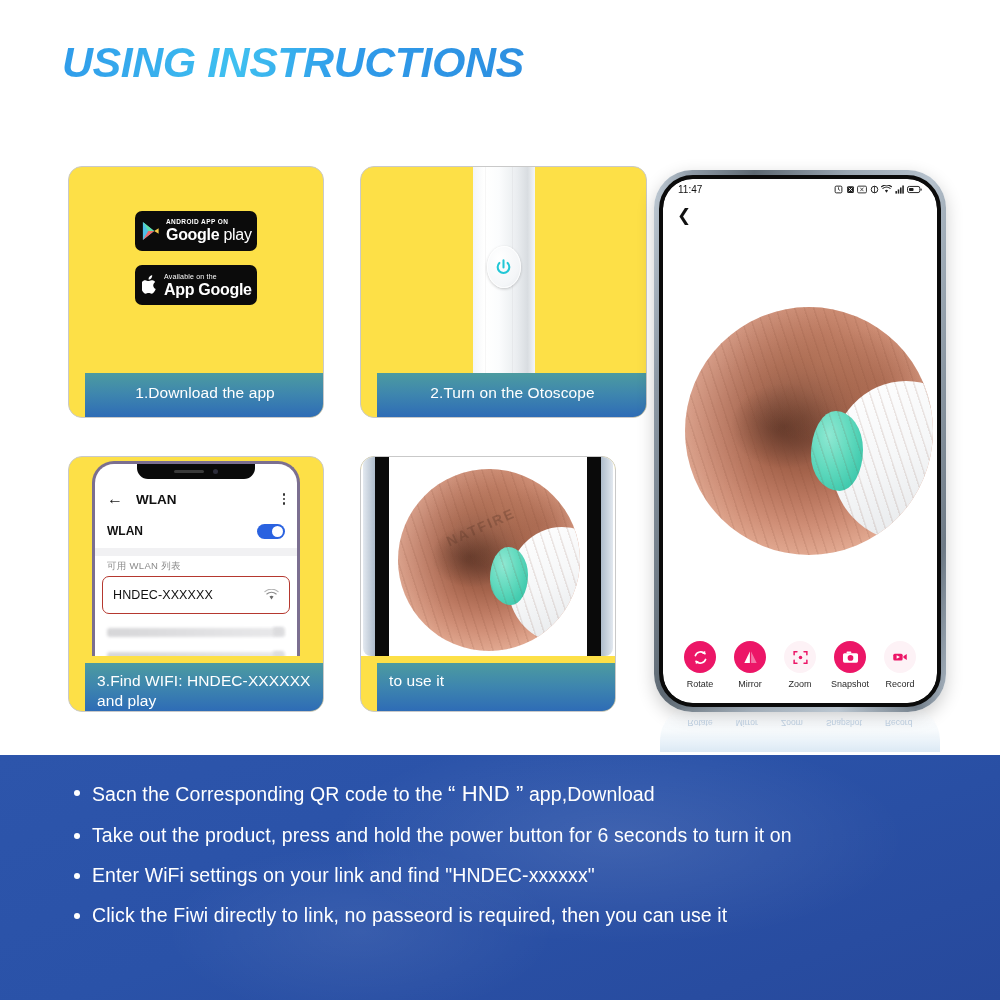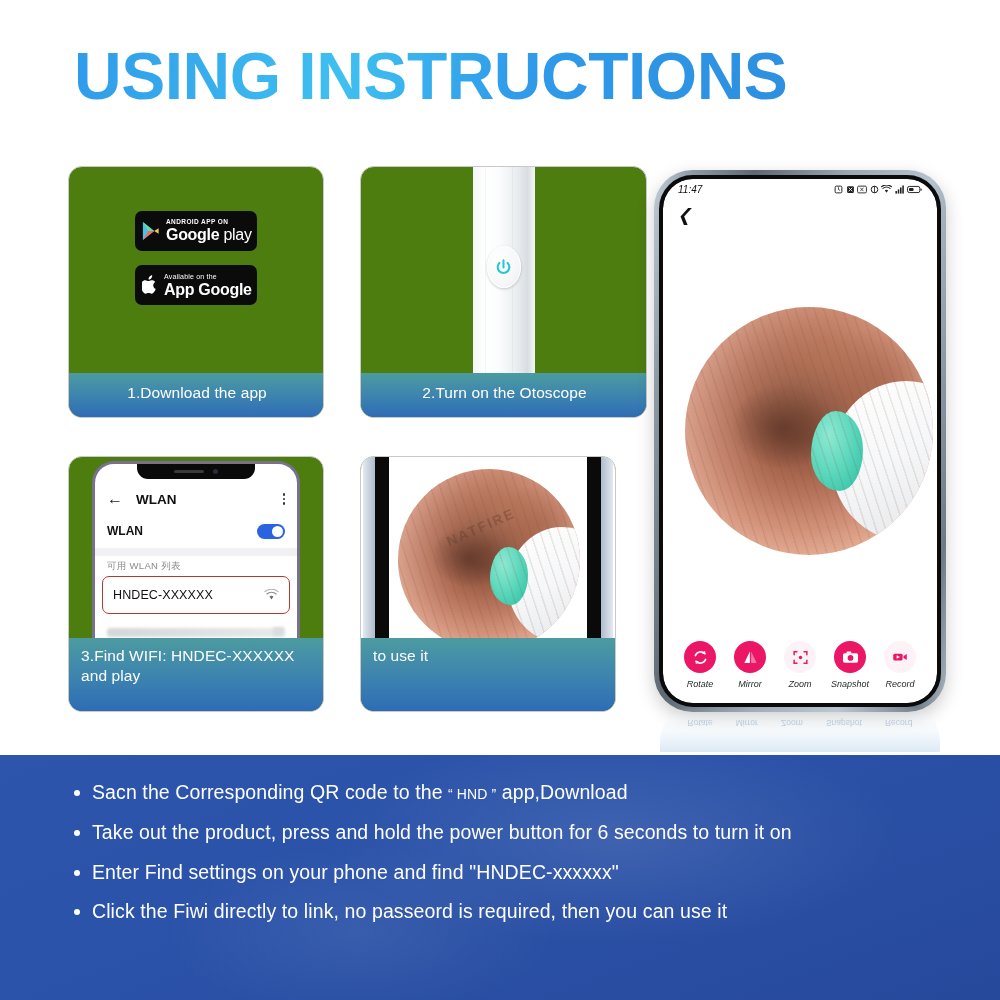--- a/index.html
+++ b/index.html
@@ -6,56 +6,56 @@
   html, body {
     width: 1000px; height: 1000px;
     background: #ffffff;
     font-family: "Liberation Sans", sans-serif;
     overflow: hidden;
   }
   #root { position: relative; width: 1000px; height: 1000px; background: #fff; }
 
   
   .title {
-    position: absolute; left: 74px; top: 38px;
-    font-size: 66px; font-weight: bold; 
+    position: absolute; left: 62px; top: 38px;
+    font-size: 43px; font-weight: bold; font-style: italic;
     letter-spacing: -0.5px;
     background: linear-gradient(100deg, #2f9bea 0%, #3fc0f0 38%, #2f9bea 62%, #2d8fe0 100%);
     -webkit-background-clip: text; background-clip: text;
     color: transparent; -webkit-text-fill-color: transparent;
     white-space: nowrap;
   }
 
   
   .panel {
     position: absolute;
     border: 1px solid #c9c9c9;
     border-radius: 14px;
-    background: #4d7c0f;
+    background: #fde047;
     overflow: hidden;
     padding-left: 31px;
   }
   #panel1 { left: 68px;  top: 166px; width: 256px; height: 252px; }
   #panel2 { left: 360px; top: 166px; width: 287px; height: 252px; }
   #panel3 { left: 68px;  top: 456px; width: 256px; height: 256px; }
   #panel4 { left: 360px; top: 456px; width: 256px; height: 256px; }
 
   .panel-body { position: absolute; left: 0; right: 0; top: 0; overflow: hidden; }
   .caption {
-    position: absolute; left: 0; right: 0; bottom: 0;
+    position: absolute; left: 16px; right: 0; bottom: 0;
     background: linear-gradient(180deg, #4c9ba0 0%, #3e86ae 48%, #2e6cb6 100%);
     color: #fff;
     font-size: 15.5px;
     line-height: 1.28;
     padding: 8px 10px 8px 12px;
     letter-spacing: 0.1px;
   }
   .caption.one-line { padding-top: 10px; padding-bottom: 10px; text-align: center; }
   #panel1 .caption, #panel2 .caption { height: 44px; }
-  #panel3 .caption, #panel4 .caption { height: 73px; }
+  #panel3 .caption, #panel4 .caption { height: 48px; }
   #panel1 .panel-body, #panel2 .panel-body { bottom: 44px; height: 207px; }
   #panel3 .panel-body, #panel4 .panel-body { bottom: 56px; height: 199px; }
 
   
   .badges { position: absolute; left: 0; right: 0; top: 44px; display: flex; flex-direction: column;
             align-items: center; gap: 14px; }
   .badge {
     background: #0b0b0b; border-radius: 7px; color: #fff;
     width: 122px; height: 40px; display: flex; align-items: center;
     padding: 0 7px; gap: 6px;
@@ -169,21 +169,21 @@
     border-radius: 38px;
     background: linear-gradient(100deg,#c3ced8 0%,#8e9aa6 10%,#5d6872 26%,#9aa6b2 50%,#b6c2cd 72%,#6e7a86 92%,#aab6c2 100%);
     padding: 5px;
     box-shadow: 0 6px 18px rgba(0,0,0,0.20);
   }
   .phone-screen {
     position: relative; width: 100%; height: 100%;
     border-radius: 34px; background: #000; overflow: hidden;
     border: 4px solid #0b0b0b;
   }
-  .phone-inner { position:absolute; inset:0; background:#fff; border-radius: 29px; overflow:hidden;font-style:italic; }
+  .phone-inner { position:absolute; inset:0; background:#fff; border-radius: 29px; overflow:hidden; }
   .statusbar { position: absolute; left: 0; right: 0; top: 0; height: 20px;
     display: flex; align-items: center; padding: 0 15px; }
   .status-time { font-size: 10px; color: #111; font-weight: 500; }
   .status-icons { margin-left: auto; display: flex; align-items: center; gap: 2.5px; }
   .si { display:block; }
   .appbar { position: absolute; left: 0; right: 0; top: 22px; height: 28px; display:flex; align-items:center; }
   .appbar-back { position:absolute; left: 14px; font-size: 17px; color:#111; line-height: 1; }
   .appbar-title { width: 100%; text-align: center; font-size: 13px; color: #111; }
   .toolbar { position: absolute; left: 0; right: 0; bottom: 14px; display: flex;
     justify-content: space-around; align-items: flex-end; padding: 0 12px; }
@@ -212,21 +212,21 @@
     position: absolute; left: 0; top: 755px; width: 1000px; height: 245px;
     background:
       radial-gradient(ellipse 46% 70% at 62% 34%, rgba(255,255,255,0.10), rgba(255,255,255,0) 62%),
       radial-gradient(ellipse 30% 55% at 36% 72%, rgba(255,255,255,0.07), rgba(255,255,255,0) 65%),
       linear-gradient(160deg, #2d55ab 0%, #2a52a8 44%, #27499c 100%);
   }
   .bullets { position: absolute; left: 74px; top: 24px; right: 30px; }
   .bullet { display: flex; align-items: flex-start; gap: 12px; margin-bottom: 13.5px; }
   .bullet-dot { width: 6px; height: 6px; border-radius: 50%; background: #fff; margin-top: 11px; flex: none; }
   .bullet-text { color: #fff; font-size: 19.5px; line-height: 1.35; letter-spacing: 0.1px; white-space: nowrap; }
-  .hnd-quote { font-size: 14px; }
+  .hnd-quote { font-size: 22px; }
 </style>
 </head>
 <body>
 
 <div id="root">
 
   <div class="title">USING INSTRUCTIONS</div>
 
   <div class="panel" id="panel1">
     <div class="panel-body">
@@ -464,21 +464,21 @@
         <span class="bullet-text"><span>Sacn the Corresponding QR code to the  </span><span class="hnd-quote">“ HND ”</span><span>  app,Download</span></span>
       </div>
 
       <div class="bullet">
         <span class="bullet-dot"></span>
         <span class="bullet-text">Take out the product, press and hold the power button for 6 seconds to turn it on</span>
       </div>
 
       <div class="bullet">
         <span class="bullet-dot"></span>
-        <span class="bullet-text">Enter Find settings on your phone and find "HNDEC-xxxxxx"</span>
+        <span class="bullet-text">Enter WiFi settings on your link and find "HNDEC-xxxxxx"</span>
       </div>
 
       <div class="bullet">
         <span class="bullet-dot"></span>
         <span class="bullet-text">Click the Fiwi directly to link, no passeord is required, then you can use it</span>
       </div>
 
     </div>
   </div>
 

